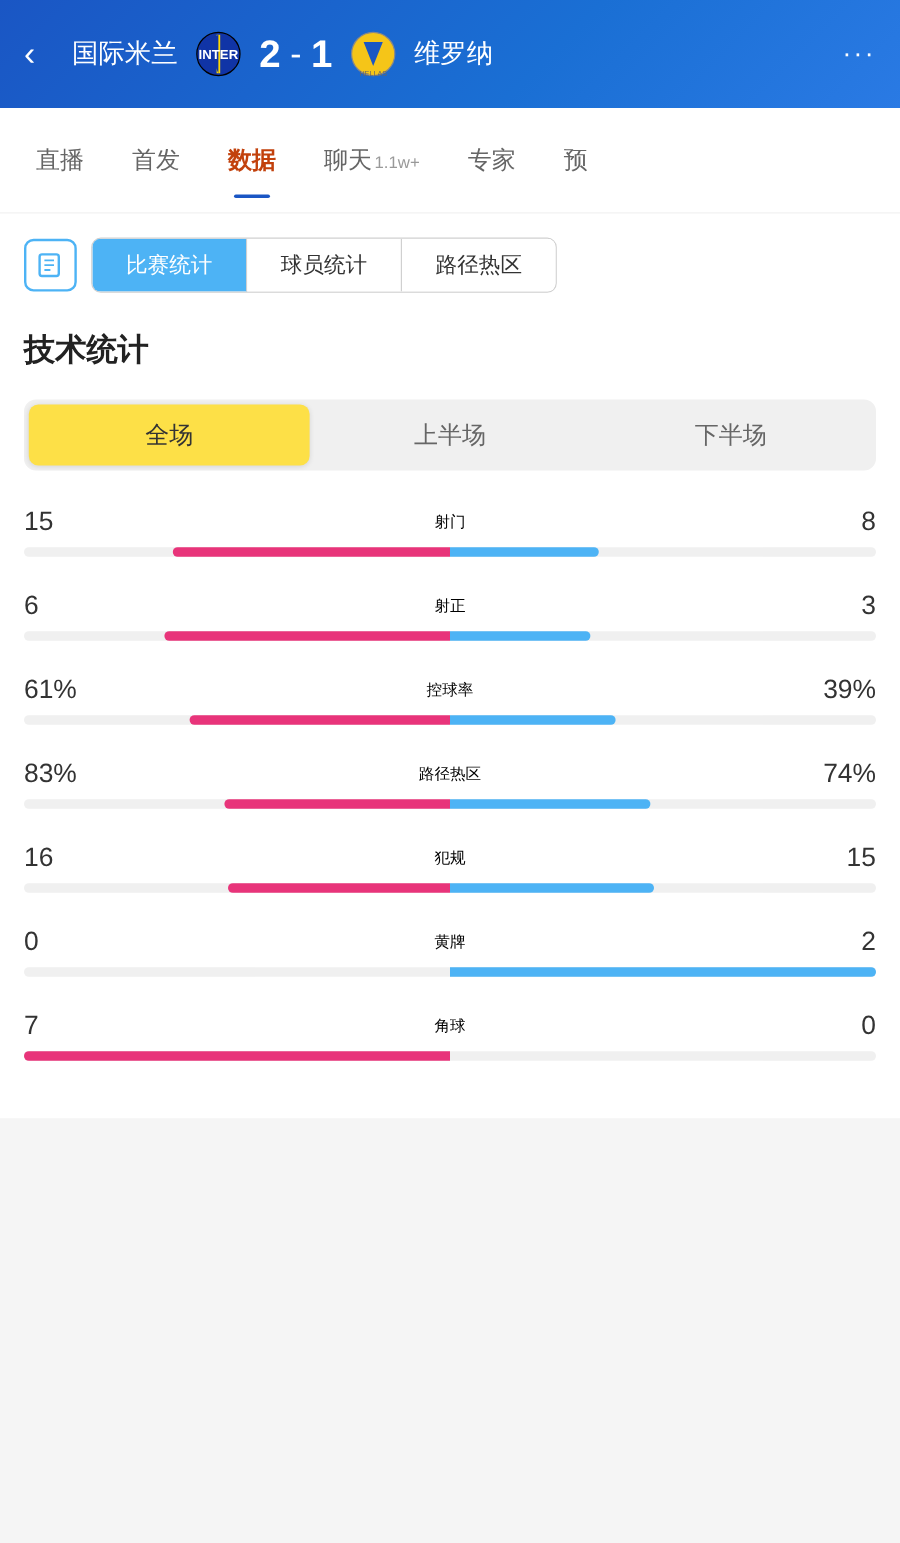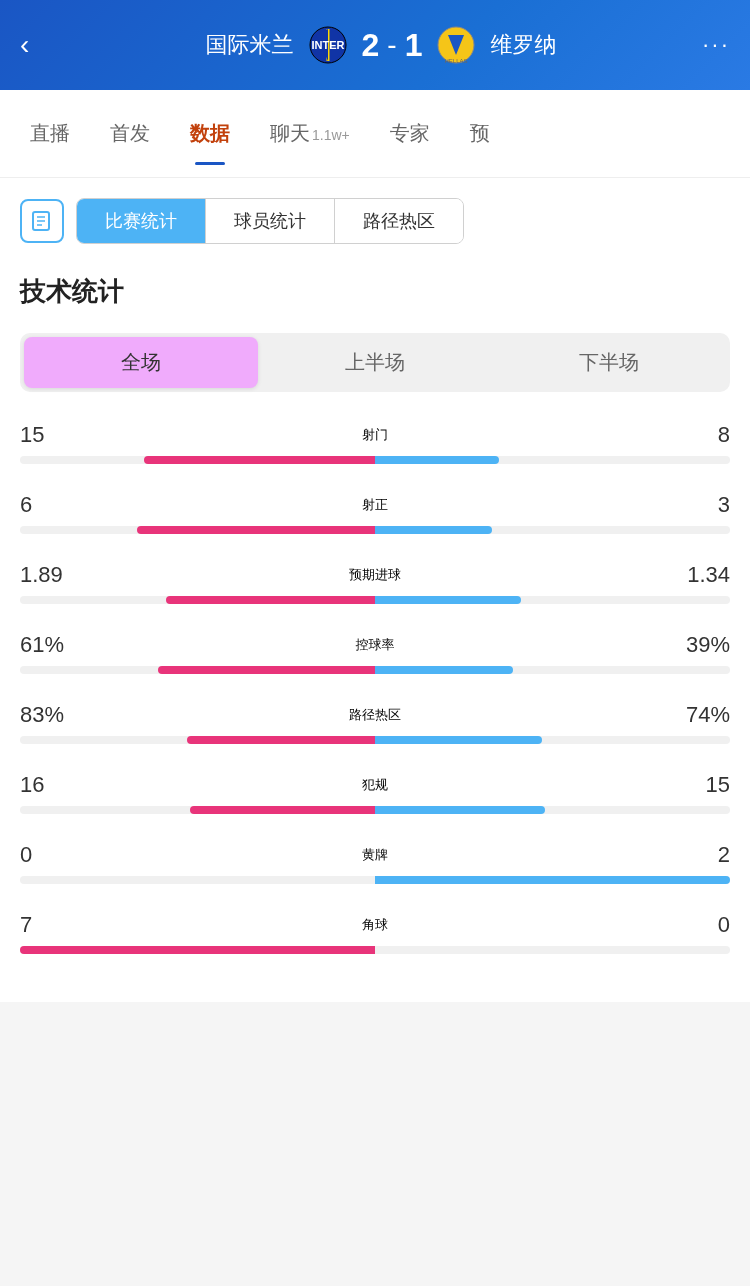--- a/index.html
+++ b/index.html
@@ -25,21 +25,20 @@
       color: white;
       font-size: 28px;
       cursor: pointer;
       width: 40px;
     }
     .header-score {
       display: flex;
       align-items: center;
       gap: 12px;
       flex: 1;
-      justify-content: center;
     }
     .team-name {
       color: white;
       font-size: 22px;
       font-weight: 500;
     }
     .team-logo {
       width: 44px;
       height: 44px;
       display: flex;
@@ -174,21 +173,21 @@
     .period-tab {
       flex: 1;
       text-align: center;
       padding: 12px 0;
       font-size: 20px;
       color: #666;
       cursor: pointer;
       border-radius: 8px;
     }
     .period-tab.active {
-      background: #f0abfc;
+      background: #fde047;
       color: #333;
       font-weight: 500;
       box-shadow: 0 1px 4px rgba(0,0,0,0.1);
     }
 
     
     .stat-row {
       margin-bottom: 28px;
     }
     .stat-values {
@@ -324,31 +323,20 @@
           <span class="stat-label">射正</span>
           <span class="stat-right-val">3</span>
         </div>
         <div class="stat-bar-container">
           <div class="bar-left" style="width: 33.5%;"></div>
           <div class="bar-right" style="width: 16.5%;"></div>
         </div>
       </div>
       <div class="stat-row">
         <div class="stat-values">
-          <span class="stat-left-val">1.89</span>
-          <span class="stat-label">预期进球</span>
-          <span class="stat-right-val">1.34</span>
-        </div>
-        <div class="stat-bar-container">
-          <div class="bar-left" style="width: 29.5%;"></div>
-          <div class="bar-right" style="width: 20.5%;"></div>
-        </div>
-      </div>
-      <div class="stat-row">
-        <div class="stat-values">
           <span class="stat-left-val">61%</span>
           <span class="stat-label">控球率</span>
           <span class="stat-right-val">39%</span>
         </div>
         <div class="stat-bar-container">
           <div class="bar-left" style="width: 30.5%;"></div>
           <div class="bar-right" style="width: 19.5%;"></div>
         </div>
       </div>
       <div class="stat-row">

